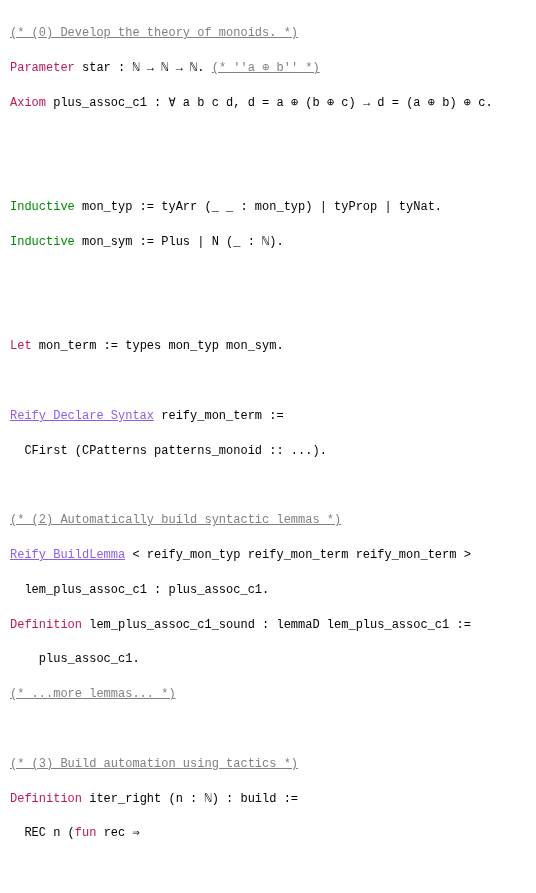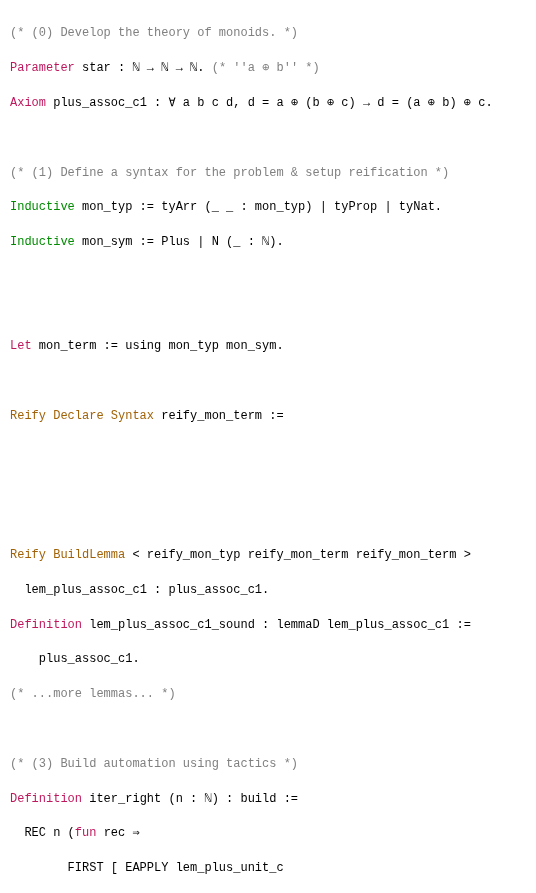--- a/index.html
+++ b/index.html
@@ -15,54 +15,54 @@
       color: #000000;
       width: 536px;
       min-height: 893px;
       padding: 8px 10px;
       overflow-x: hidden;
     }
     .code-block {
       white-space: pre-wrap;
       word-break: break-word;
     }
-    .c-comment { color: #808080; }
+    .c-comment { color: #808080; text-decoration: underline; }
     .c-keyword { color: #be185d; font-weight: normal; }
     .c-keyword2 { color: #008b00; text-align: center; }
-    .c-green { color: #a16207; }
+    .c-green { color: #8b5cf6; text-decoration: underline; }
   </style>
 </head>
 <body>
 
 <div class="code-block">
 <span class="c-comment">(* (0) Develop the theory of monoids. *)</span>
 <br><span class="c-keyword">Parameter</span><span> star : ℕ → ℕ → ℕ. </span><span class="c-comment">(* ''a ⊕ b'' *)</span>
 <br><span class="c-keyword">Axiom</span><span> plus_assoc_c1 : ∀ a b c d, d = a ⊕ (b ⊕ c) → d = (a ⊕ b) ⊕ c.</span>
 <br>
-<br><span class="c-comment">(* (1) Define a syntax for the problem &amp; setup reification *)</span>
+<br>
 <br><span class="c-keyword2">Inductive</span><span> mon_typ := tyArr (_ _ : mon_typ) | tyProp | tyNat.</span>
 <br><span class="c-keyword2">Inductive</span><span> mon_sym := Plus | N (_ : ℕ).</span>
 <br>
 <br>
-<br><span class="c-keyword">Let</span><span> mon_term := using mon_typ mon_sym.</span>
+<br><span class="c-keyword">Let</span><span> mon_term := types mon_typ mon_sym.</span>
 <br>
 <br><span class="c-green">Reify Declare Syntax</span><span> reify_mon_term :=</span>
+<br><span>  CFirst (CPatterns patterns_monoid :: ...).</span>
 <br>
-<br>
-<br>
+<br><span class="c-comment">(* (2) Automatically build syntactic lemmas *)</span>
 <br><span class="c-green">Reify BuildLemma</span><span> &lt; reify_mon_typ reify_mon_term reify_mon_term &gt;</span>
 <br><span>  lem_plus_assoc_c1 : plus_assoc_c1.</span>
 <br><span class="c-keyword">Definition</span><span> lem_plus_assoc_c1_sound : lemmaD lem_plus_assoc_c1 :=</span>
 <br><span>    plus_assoc_c1.</span>
 <br><span class="c-comment">(* ...more lemmas... *)</span>
 <br>
 <br><span class="c-comment">(* (3) Build automation using tactics *)</span>
 <br><span class="c-keyword">Definition</span><span> iter_right (n : ℕ) : build :=</span>
 <br><span>  REC n (</span><span class="c-keyword">fun</span><span> rec ⇒</span>
-<br><span>        FIRST [ EAPPLY lem_plus_unit_c</span>
+<br>
 <br>
 <br>
 <br>
 <br>
 <br>
 <br>
 <br>
 <br>
 <br>
 <br>

